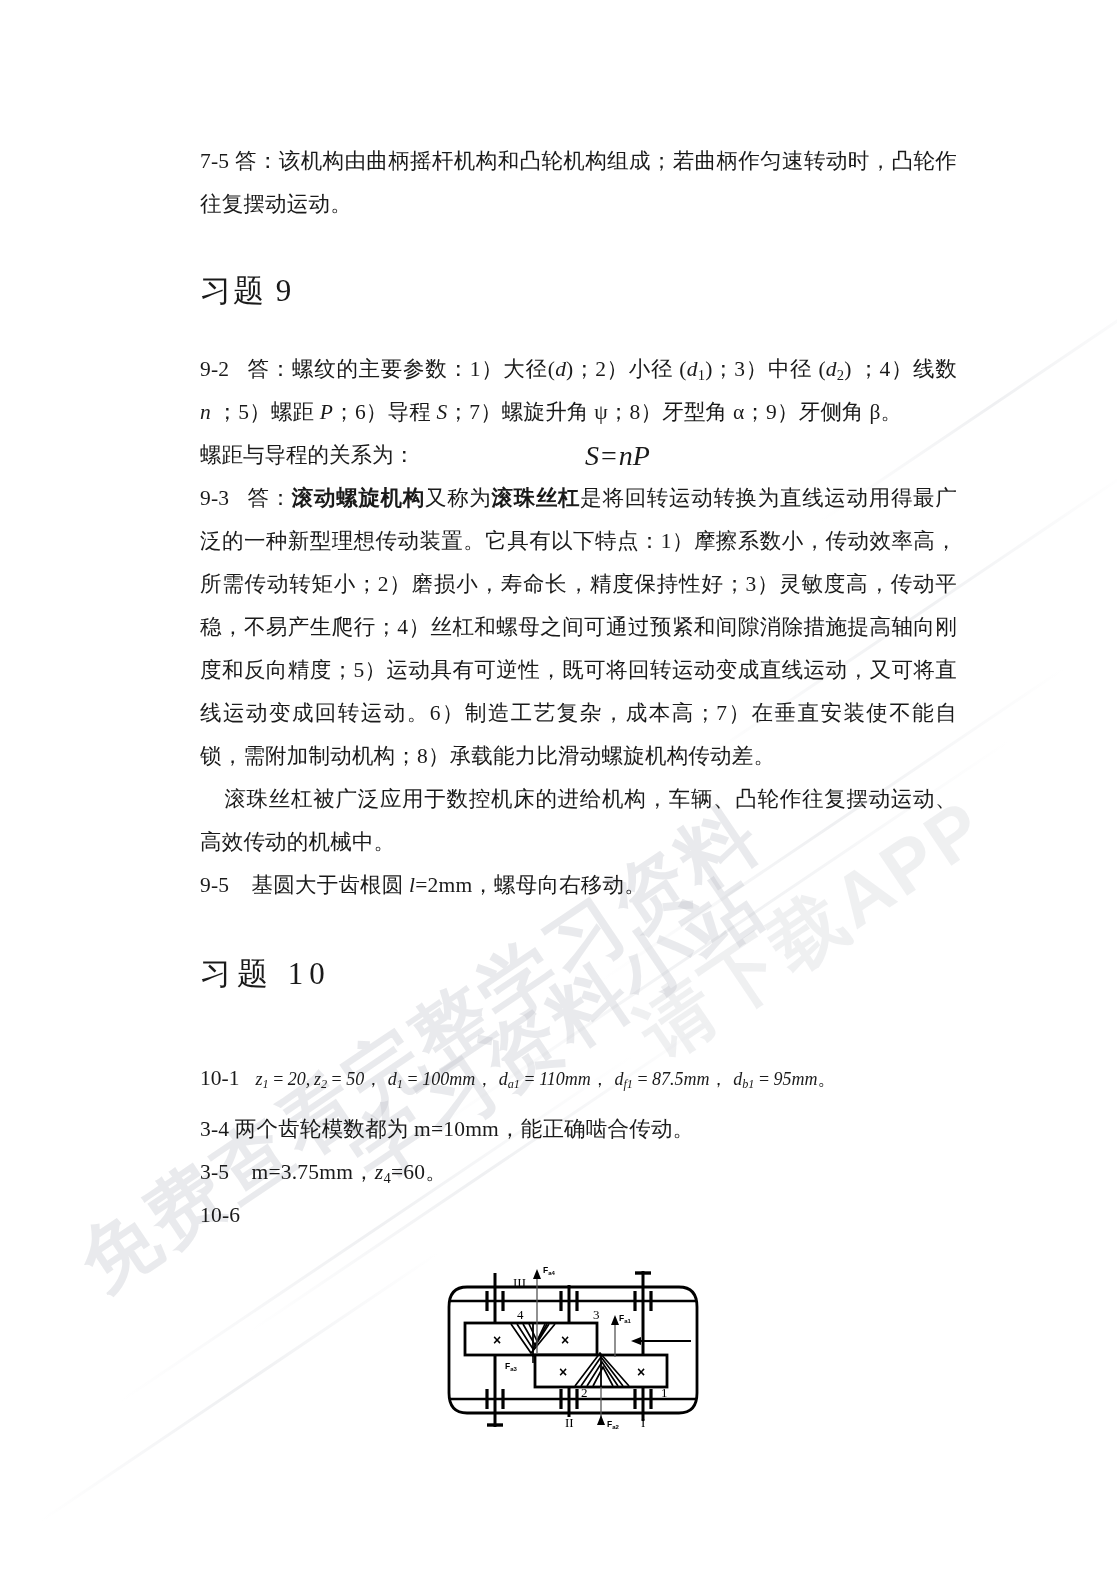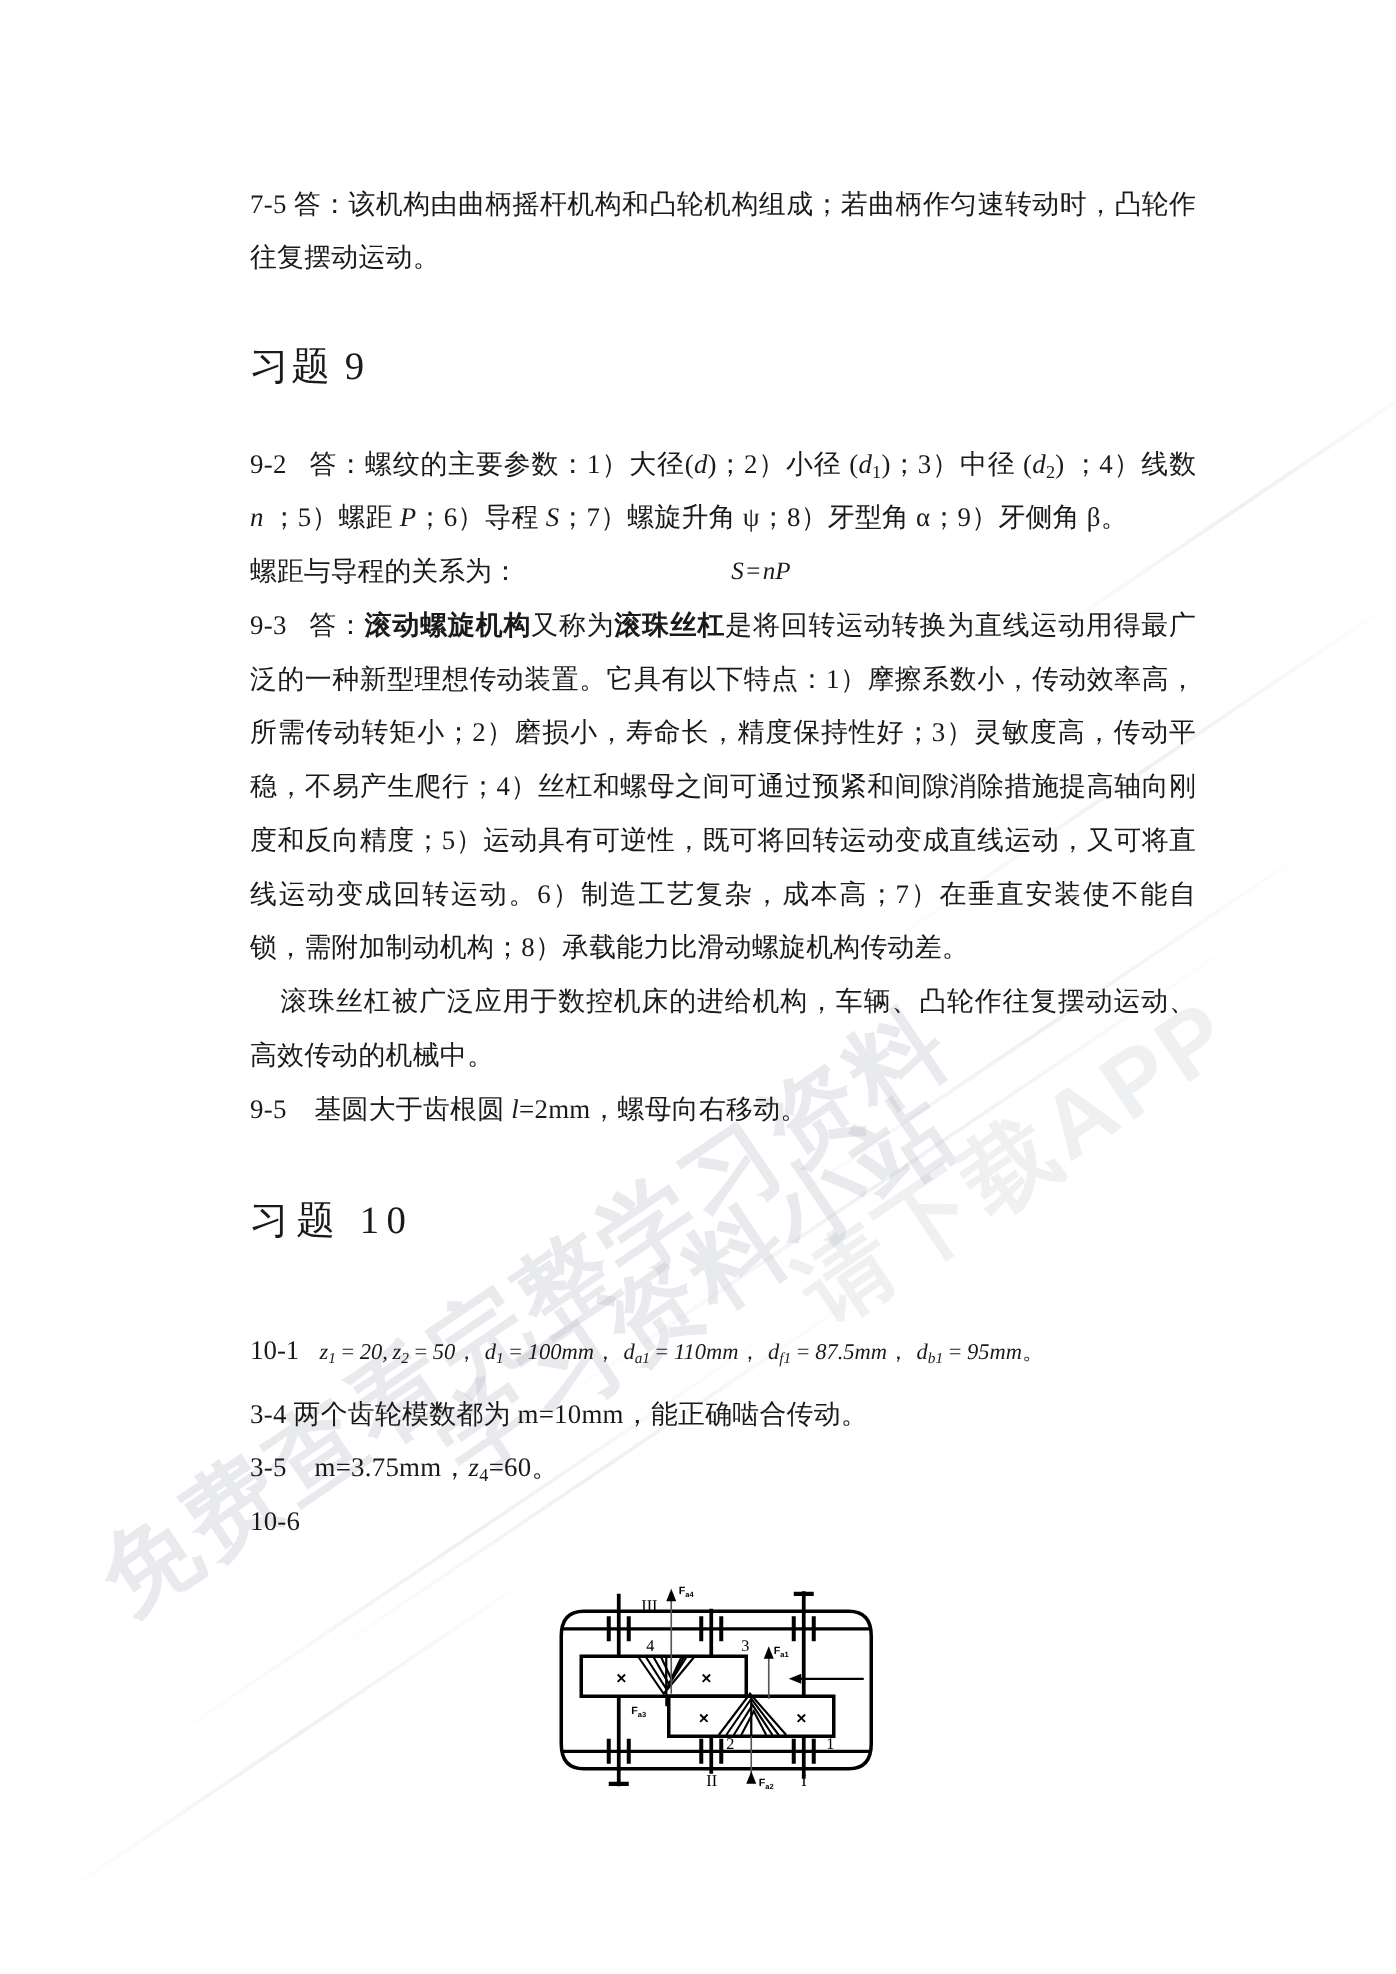--- a/index.html
+++ b/index.html
@@ -59,21 +59,22 @@
     background: linear-gradient(90deg, rgba(190,194,202,0) 0%, rgba(190,194,202,0.45) 50%, rgba(190,194,202,0) 100%);
     height: 3px;
     transform-origin: left center;
     opacity: 0.55;
   }
 
   
   .content {
     position: relative;
     z-index: 2;
-    padding: 16px 160px 0 200px;
+    padding: 0 160px 0 200px;
+    margin-top: 14px;
   }
   .spacer-top { height: 126px; }
 
   p.para {
     margin: 0 0 0 0;
     font-size: 21.5px;
     line-height: 43px;
     text-align: justify;
     text-justify: inter-ideograph;
     letter-spacing: 0.2px;
@@ -94,21 +95,21 @@
 
   .lbl { white-space: nowrap; }
   .num-id { }
   b.bold { font-weight: 700; }
 
   
   .mi { font-style: italic; font-family: "Liberation Serif", "DejaVu Serif", serif; }
   sub { font-size: 0.68em; line-height: 0; vertical-align: -0.28em; }
   .eq {
     font-style: italic;
-    font-size: 20px;
+    font-size: 28px;
     font-family: "Liberation Serif","DejaVu Serif",serif;
   }
   .eq .op { font-style: normal; padding: 0 2px; }
 
   .formula-line {
     font-size: 21.5px;
     line-height: 43px;
     display: flex;
     align-items: center;
   }

